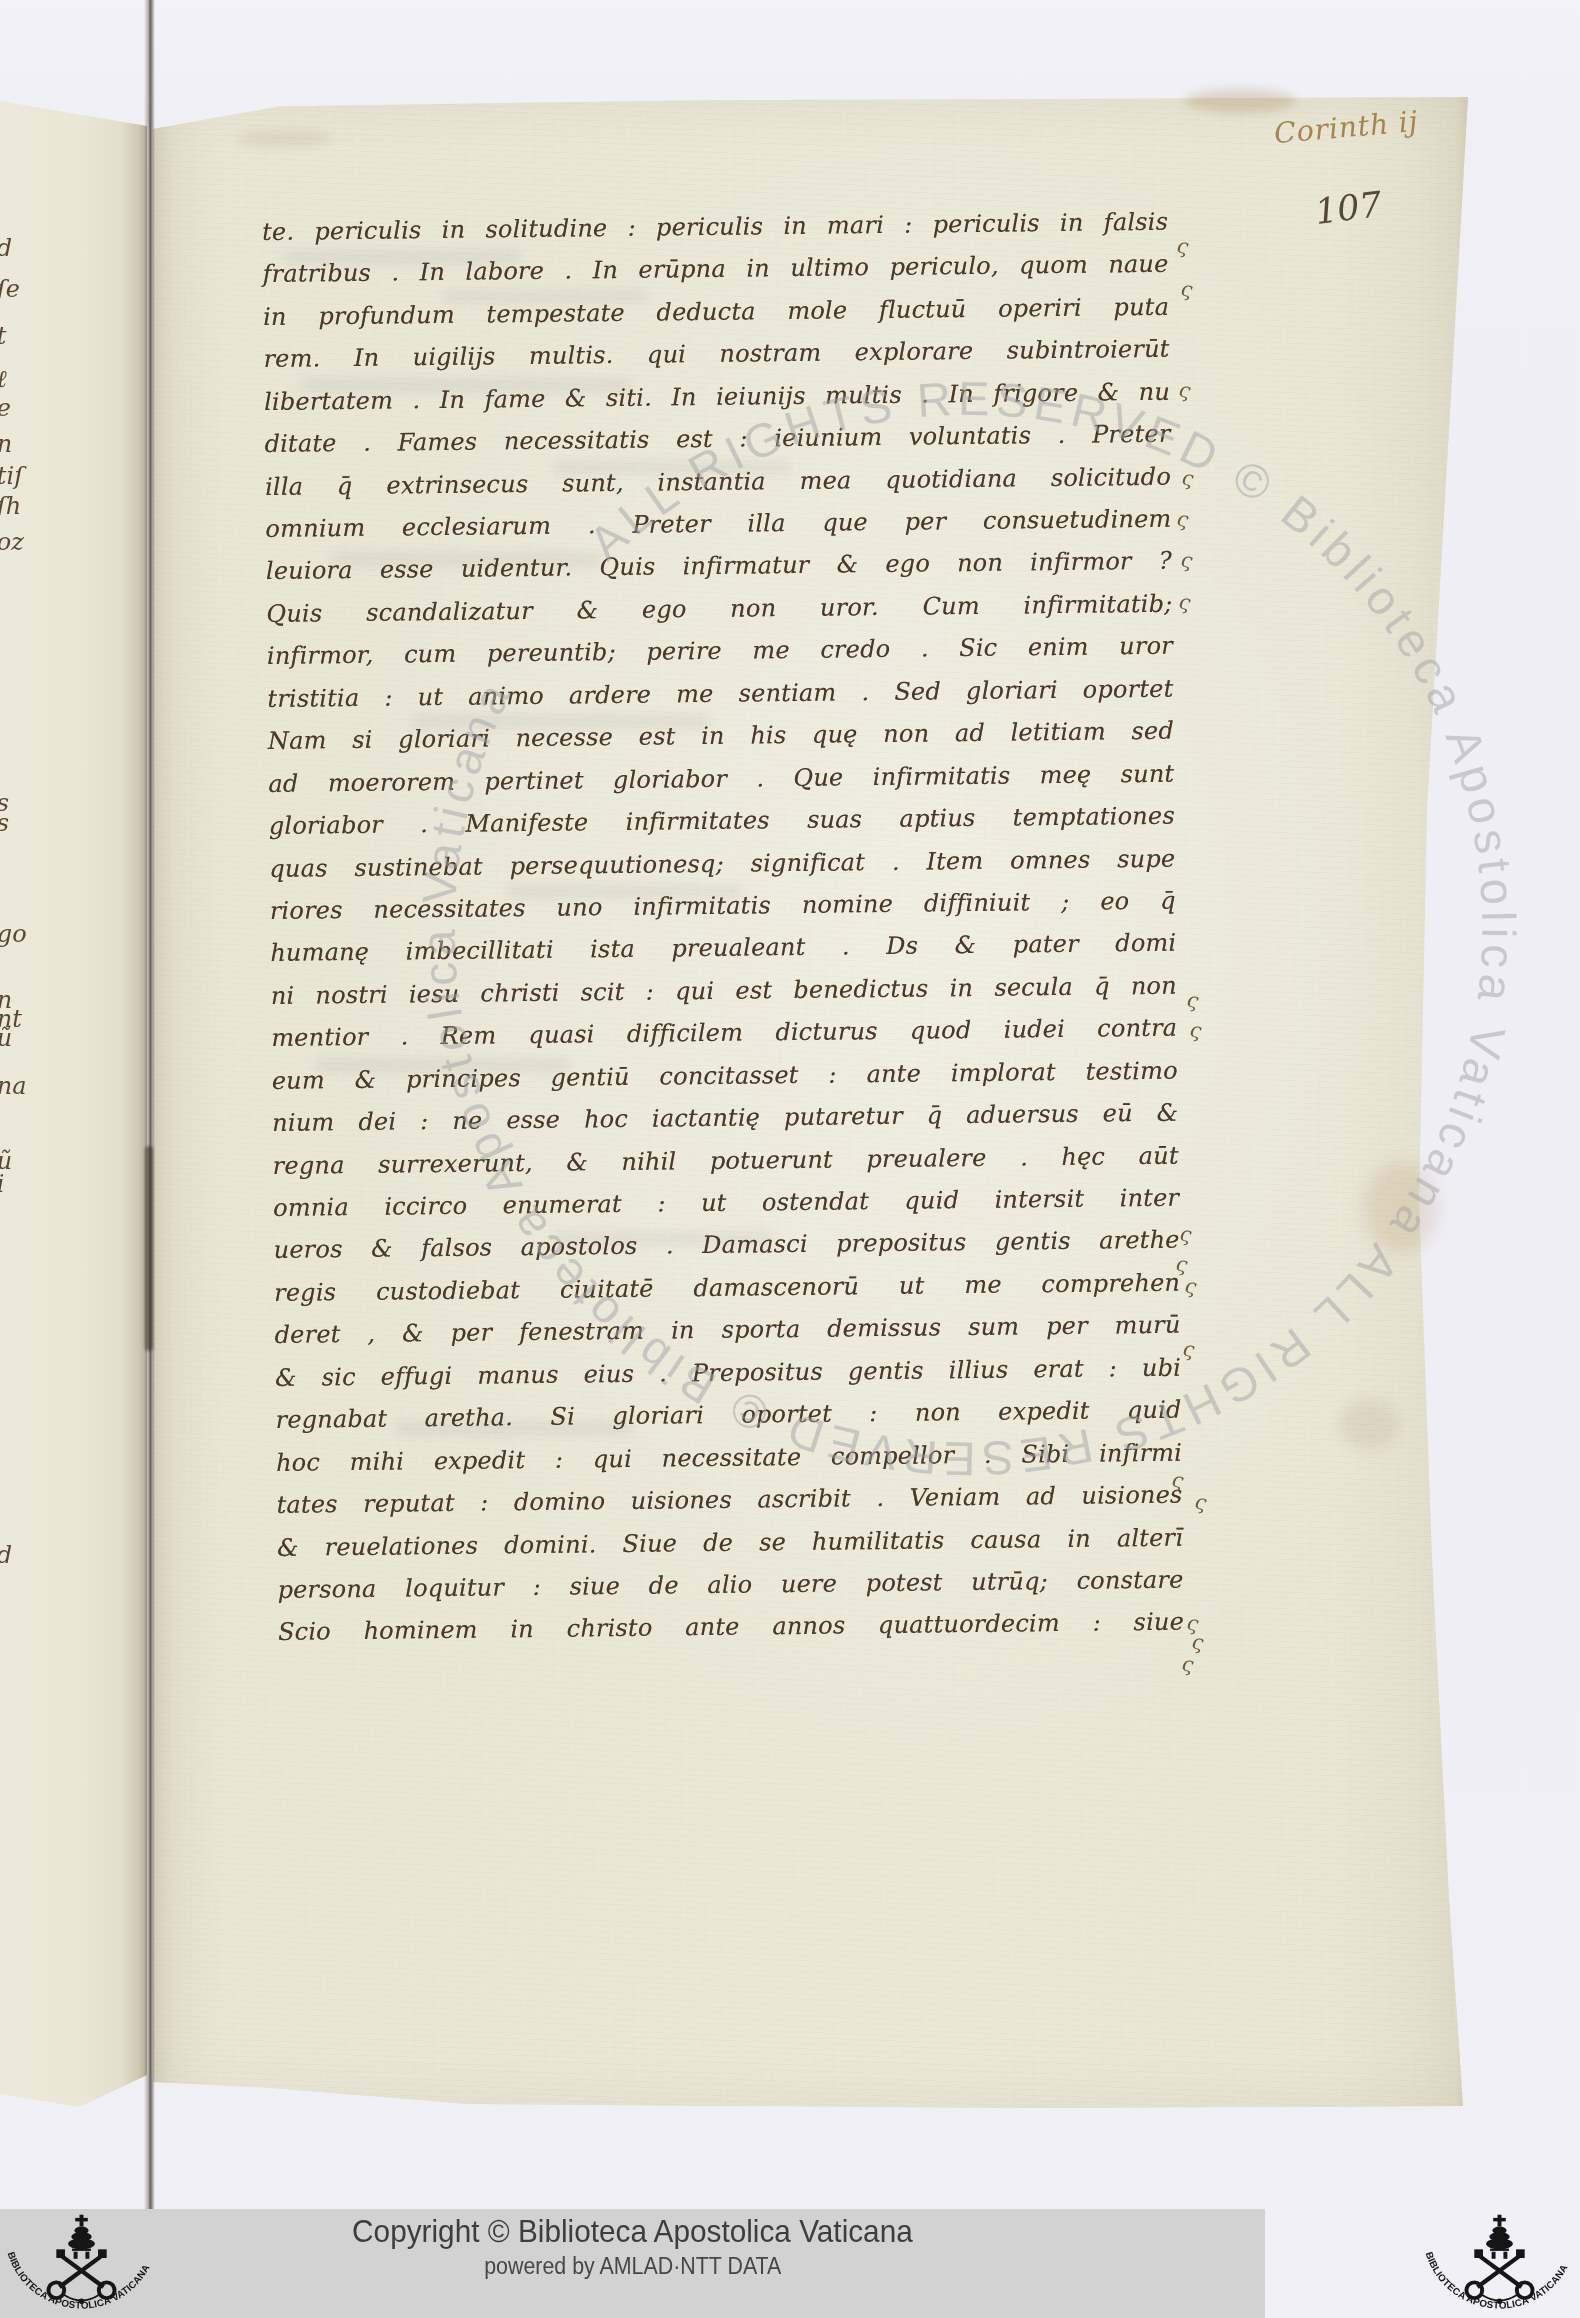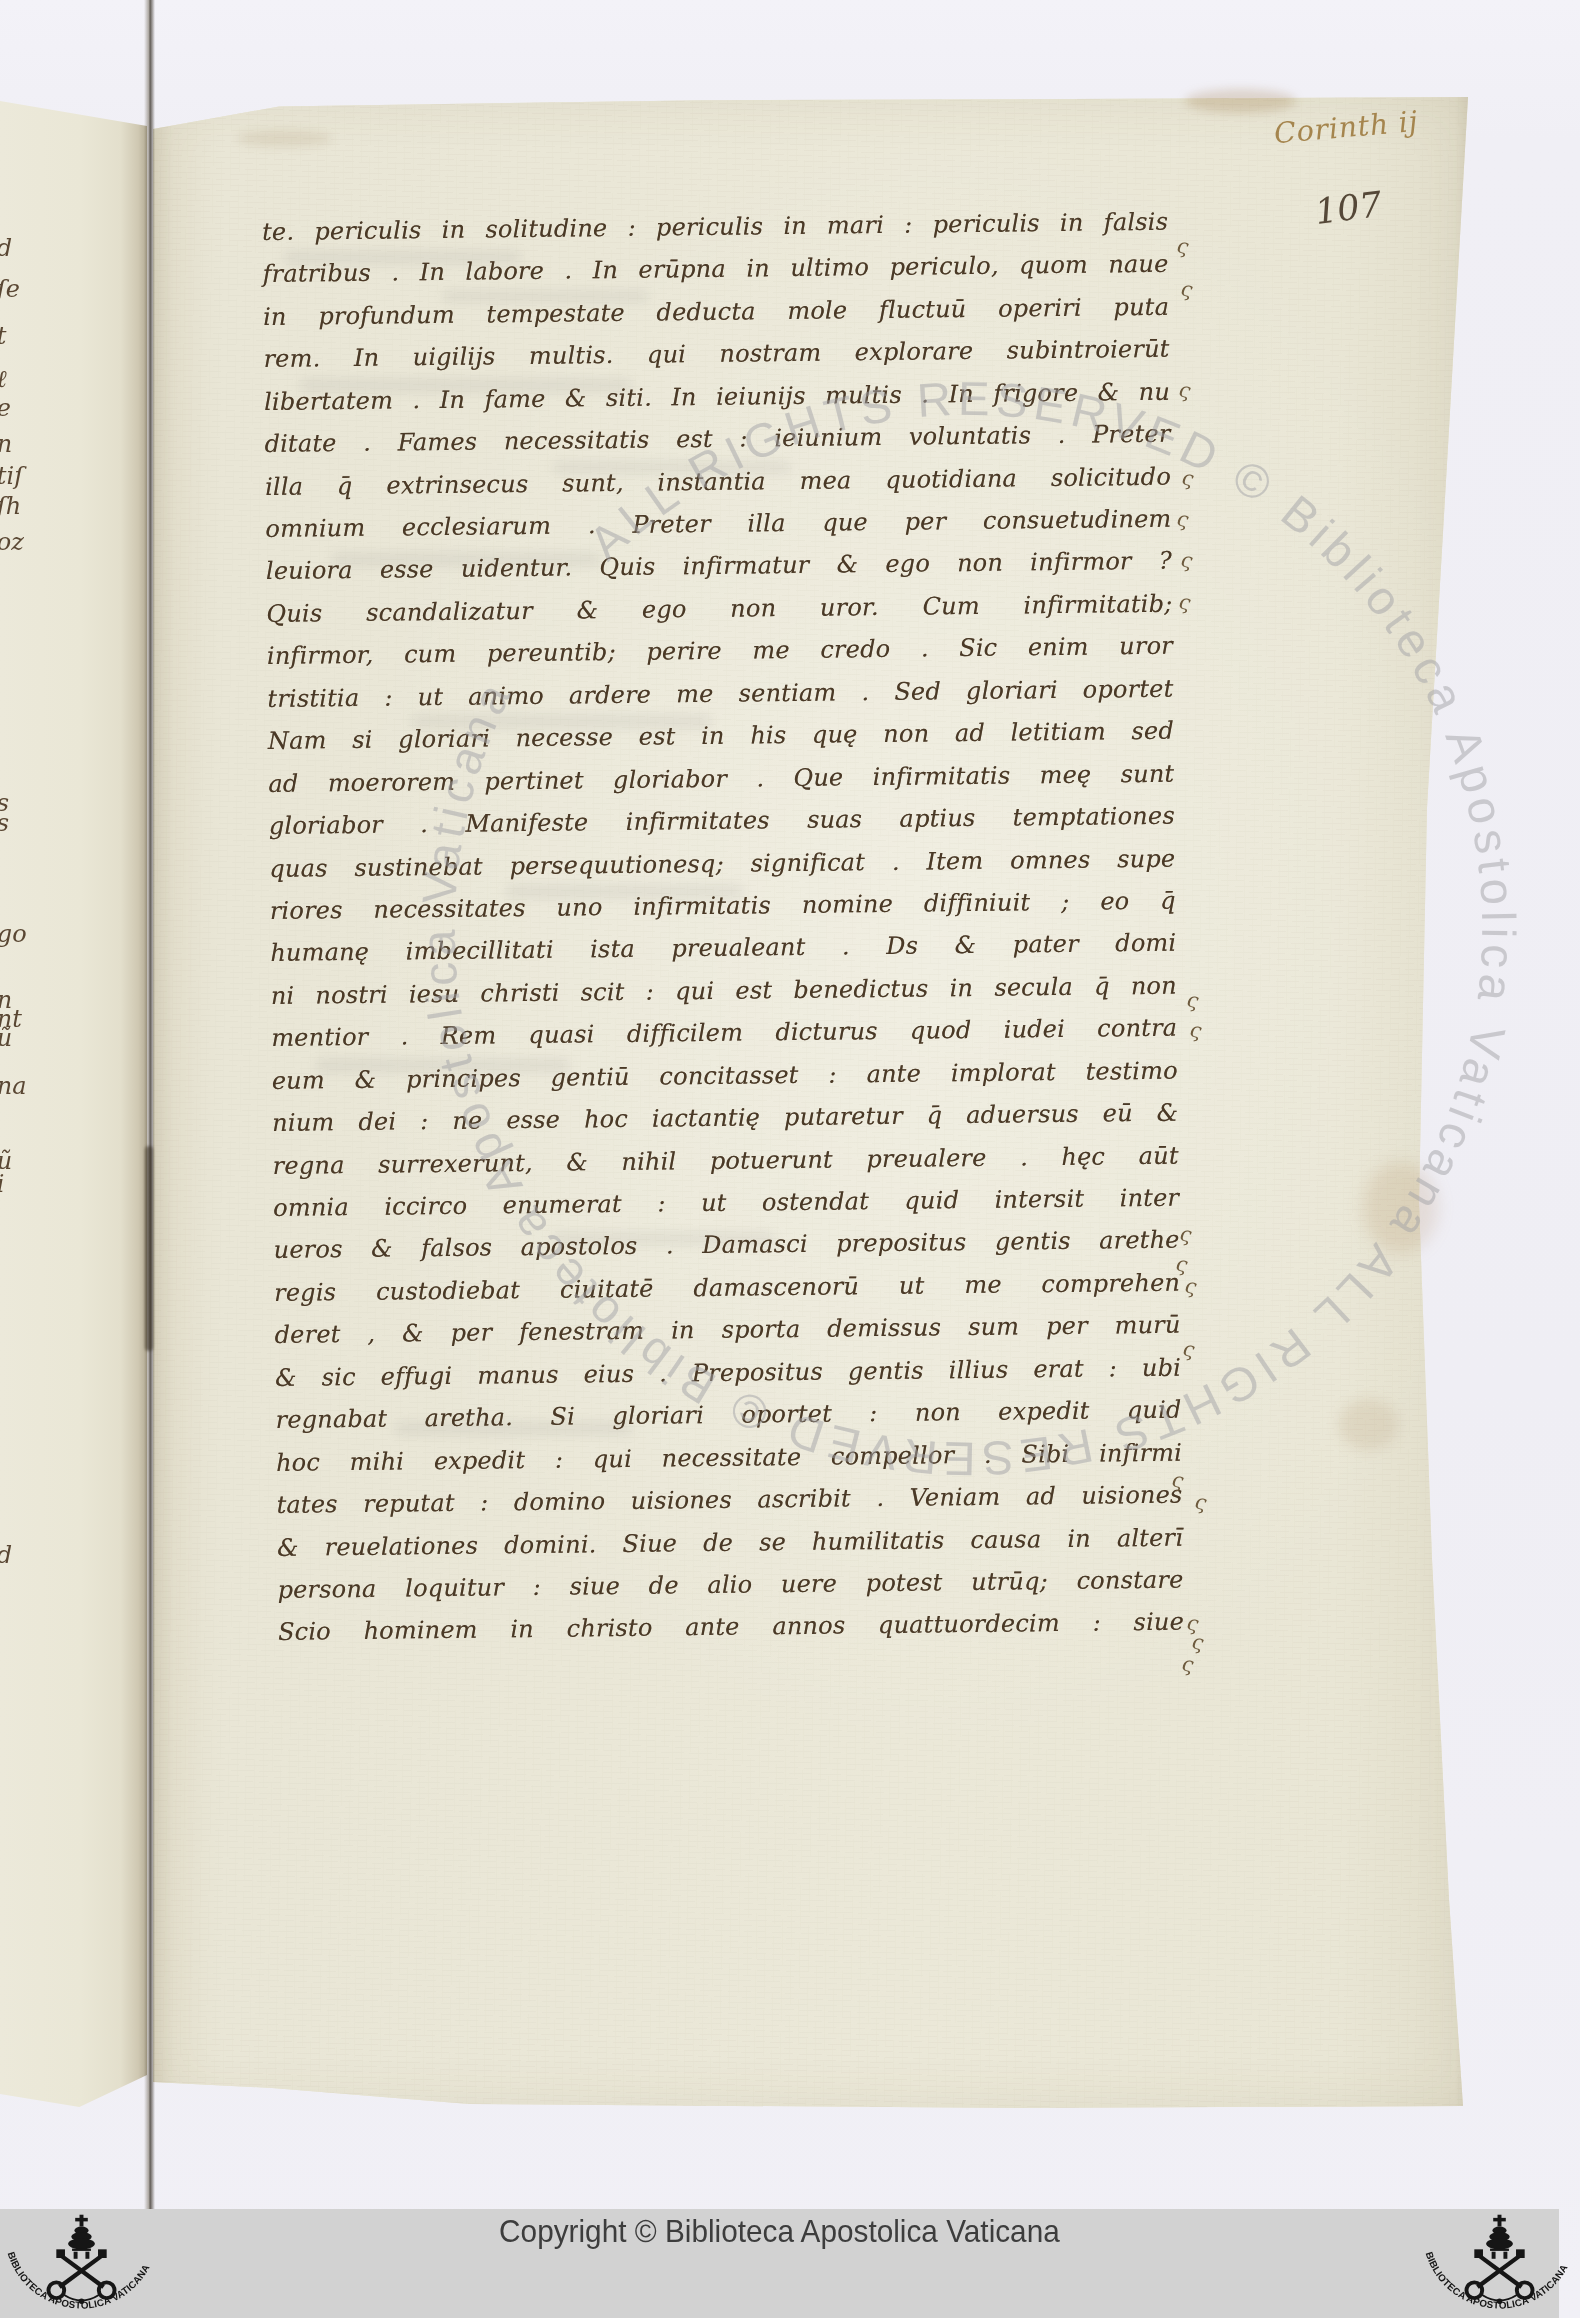--- a/index.html
+++ b/index.html
@@ -43,21 +43,21 @@
   .ms-line{position:absolute;left:0;width:906px;height:43px;font-style:italic;font-size:24px;
      color:#4a3926;text-align:justify;text-align-last:justify;letter-spacing:0.2px;
      text-shadow:0 0 0.5px rgba(74,57,38,.55);}
   .margin-mark{position:absolute;font-size:20.5px;font-style:italic;color:#6d5a3d;
      transform:rotate(8deg);}
   .fragment{position:absolute;left:-3.2px;font-style:italic;font-size:24px;color:#5a4733;}
   
   .watermark{position:absolute;inset:0;z-index:5;pointer-events:none;}
   .watermark text{font-family:"Liberation Sans","DejaVu Sans",sans-serif;}
   
-  .footer{position:absolute;left:0;top:2209px;width:1559px;height:110px;z-index:6;}
+  .footer{position:absolute;left:0;top:2209px;width:1265px;height:110px;z-index:6;}
   .footer-text{position:absolute;left:0;right:0;top:0;text-align:center;
      font-family:"Liberation Sans","DejaVu Sans",sans-serif;color:#3d3d3d;}
   .f-line{display:block;}
   .f-line>span{display:inline-block;transform:scaleX(.93);}
   .f-copyright{margin-top:3.2px;font-size:32px;line-height:38px;}
   .f-url{font-size:29px;line-height:36px;}
   .f-powered{font-size:23px;line-height:32px;color:#464646;}
   .logo{position:absolute;top:2210px;width:163px;height:107px;z-index:7;}
   .logo-left{left:0;}
   .logo-right{left:1418px;}
@@ -179,20 +179,21 @@
       <path id="wm-circle" d="M 970 680 A 650 650 0 1 1 969.9 680.05" fill="none"></path>
       <text font-size="60" letter-spacing="7" fill="#a4a4a8">
         <textPath href="#wm-circle">ALL RIGHTS RESERVED © Biblioteca Apostolica Vaticana ALL RIGHTS RESERVED © Biblioteca Apostolica Vaticana</textPath>
       </text>
     </g>
   </svg>
 
   <div class="footer" style="background:#d2d2d2;">
     <div class="footer-text">
       <span class="f-line f-copyright"><span>Copyright © Biblioteca Apostolica Vaticana</span></span>
+      <span class="f-line f-powered"><span>powered by AMLAD·NTT DATA</span></span>
     </div>
   </div>
 
   <svg class="defs-holder" aria-hidden="true">
     <defs>
       <g id="vat-emblem" fill="#161616" stroke="none">
         <rect x="97.5" y="6" width="5" height="15"></rect>
         <rect x="92" y="10" width="16" height="4.5"></rect>
         <ellipse cx="100" cy="26" rx="9" ry="5"></ellipse>
         <ellipse cx="100" cy="34" rx="13" ry="6"></ellipse>

